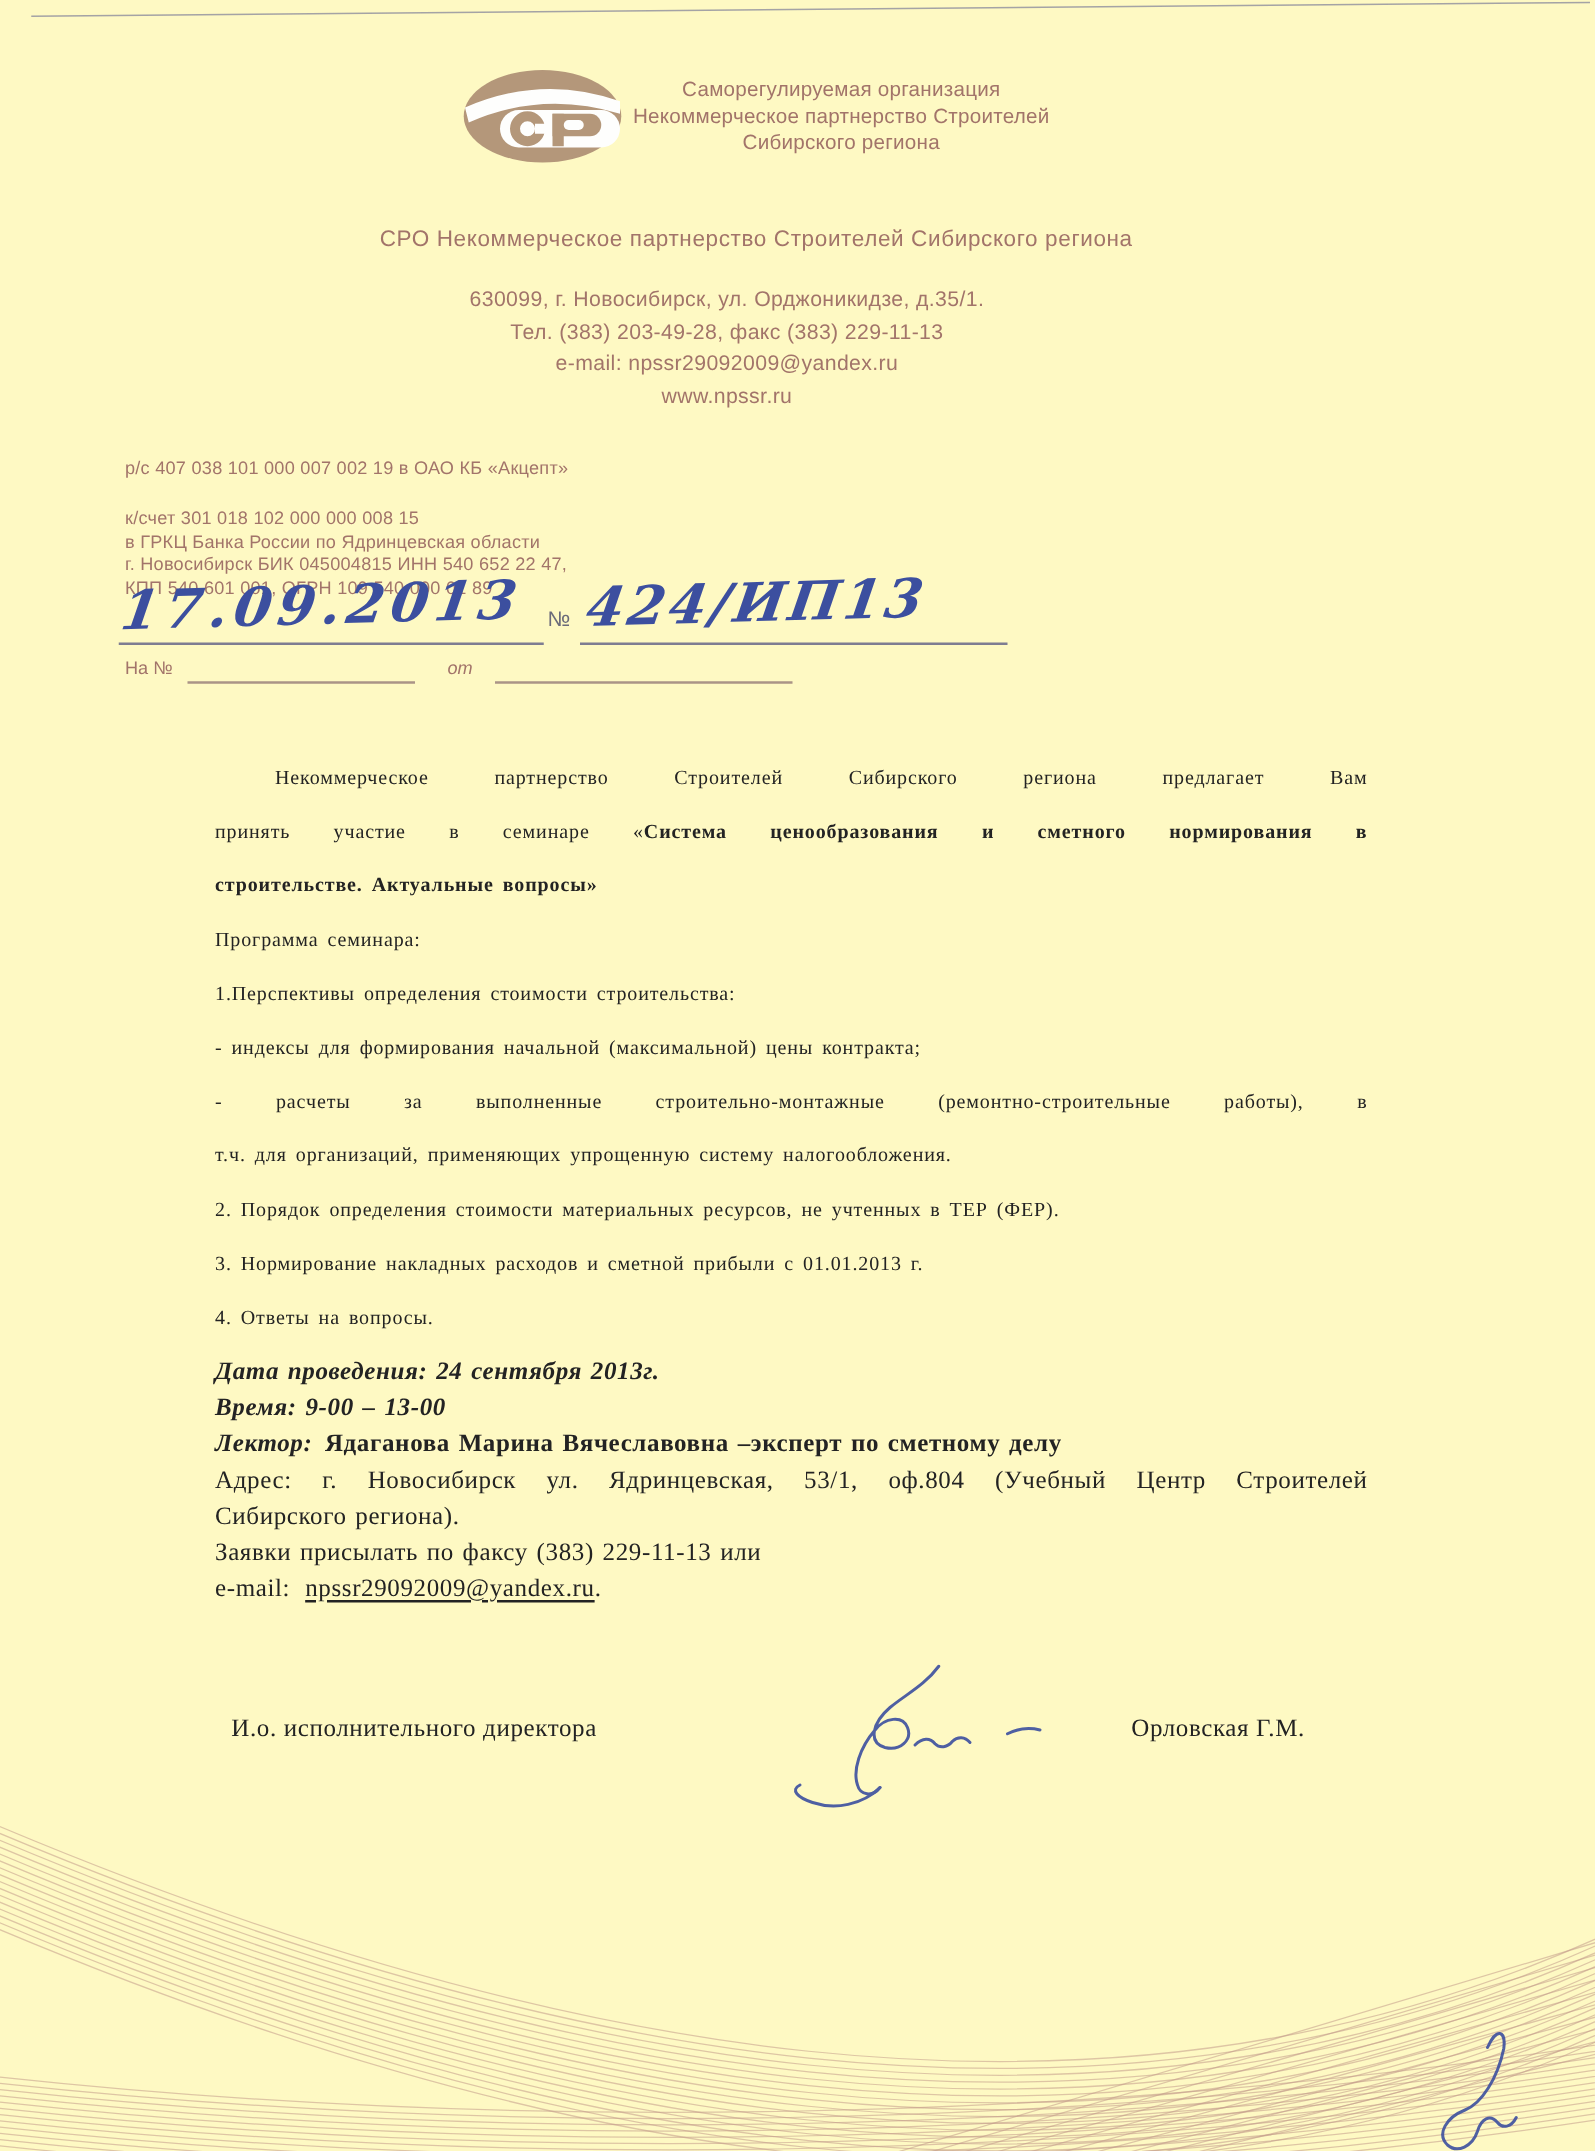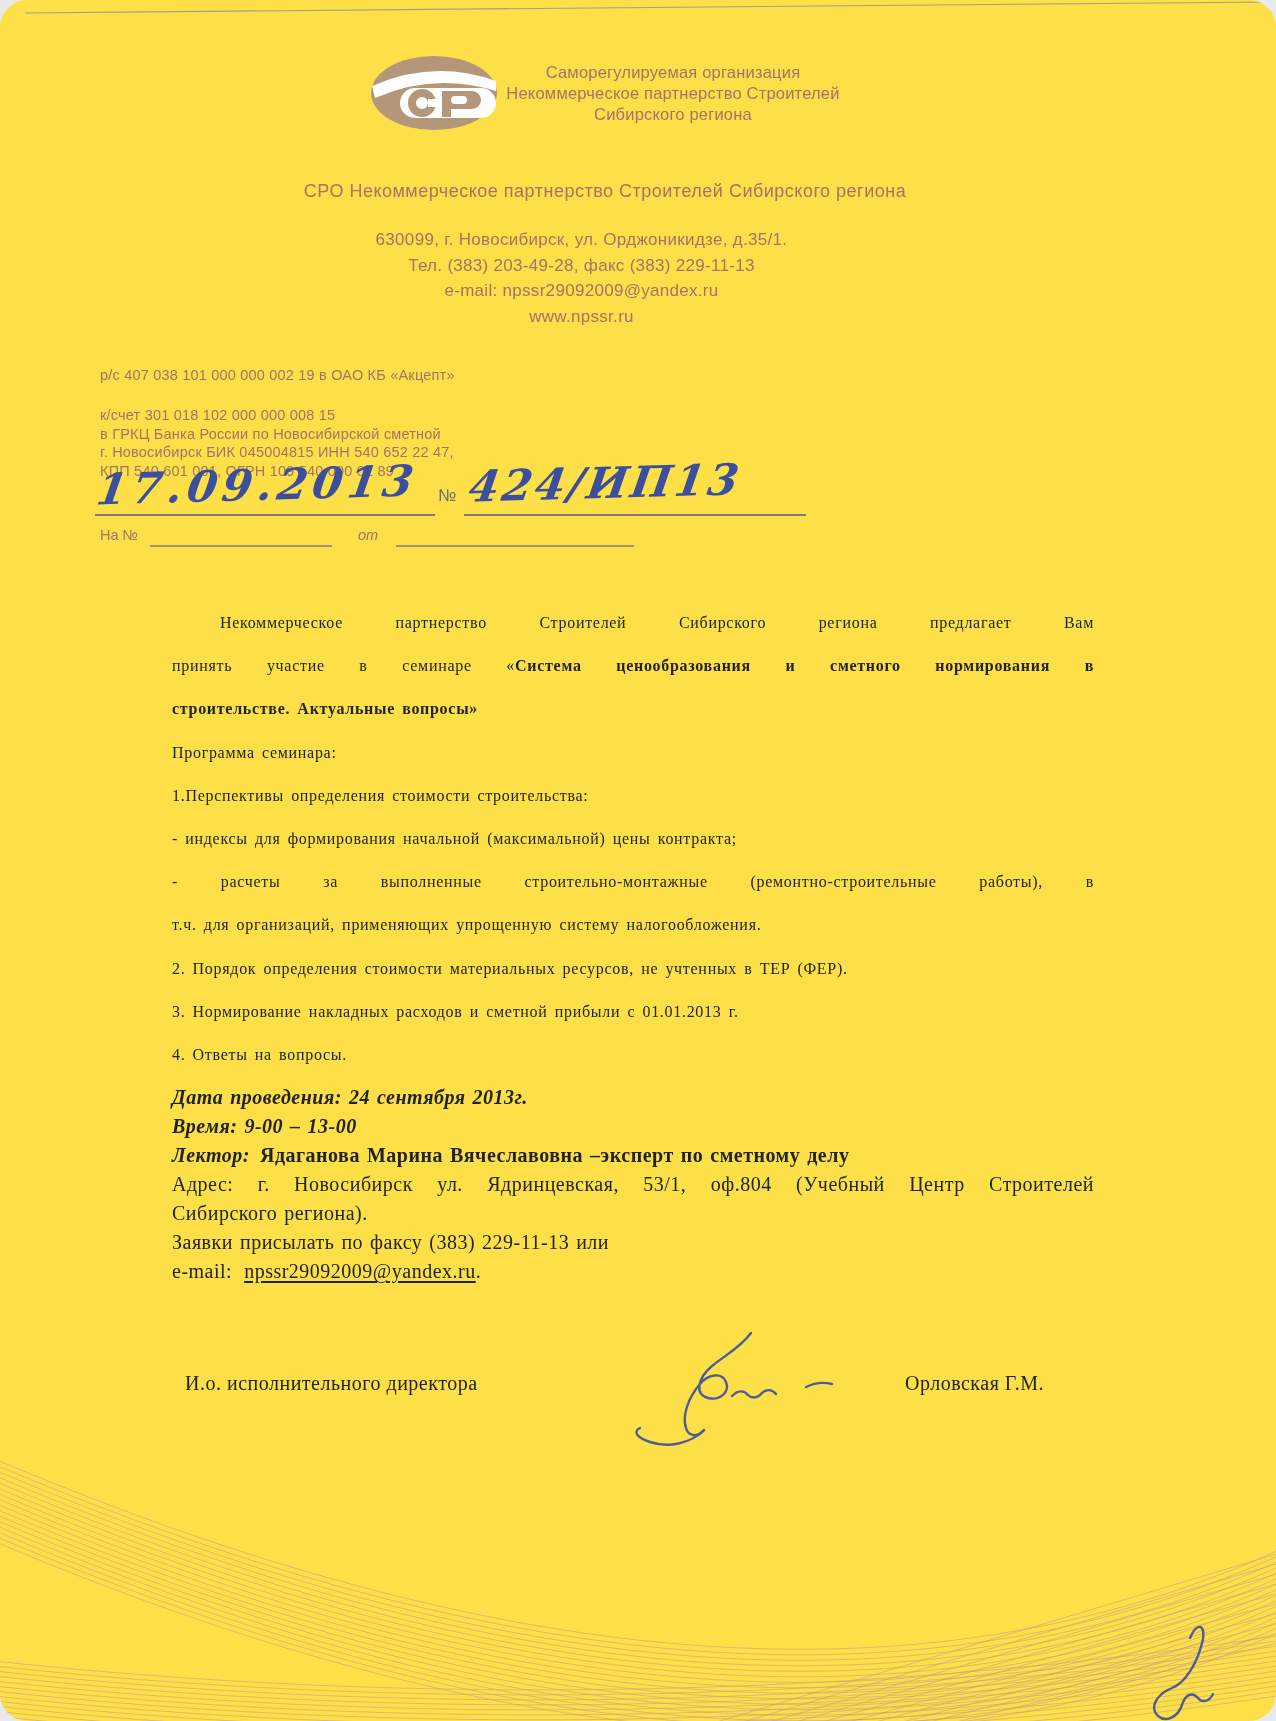--- a/index.html
+++ b/index.html
@@ -1,17 +1,17 @@
 <!DOCTYPE html>
 <html style="--brand-brown: #a2746a; --logo-brown: #b4977a; --ink-blue: #3c4f9f; --guilloche: #c29a8b; --line-gray: #8d8d9e; --text-black: #232323;"><head>
 <meta charset="utf-8">
 <style>
   html,body{margin:0;padding:0;background:#e9e9e9;}
-  .page{position:relative;width:1276px;height:1721px;margin:0 auto;background:#fde047;
-        overflow:hidden;font-family:"Liberation Serif",serif;color:var(--text-black,#222);border-radius:27px;}
+  .page{position:relative;width:1276px;height:1721px;margin:0 auto;background:#fef9c3;
+        overflow:hidden;font-family:"Liberation Serif",serif;color:var(--text-black,#222);}
   .overlay{position:absolute;left:0;top:0;width:1276px;height:1721px;pointer-events:none;}
   .ink{stroke:var(--ink-blue,#3c4f9f);fill:none;stroke-width:2.4;stroke-linecap:round;opacity:.9;}
   .scanline{stroke:var(--line-gray,#8d8d9e);stroke-width:1.2;fill:none;opacity:.8;}
 
   
   .hdr{font-family:"Liberation Sans",sans-serif;color:var(--brand-brown,#a2746a);}
   .logo{position:absolute;left:370px;top:54px;width:128px;height:78px;}
   .orgname{position:absolute;left:498px;top:62px;width:350px;text-align:center;
            font-size:16.5px;line-height:21px;letter-spacing:.2px;}
   .srotitle{position:absolute;left:0;top:181px;width:1210px;text-align:center;
@@ -137,24 +137,24 @@
 
   <div class="srotitle hdr">СРО Некоммерческое партнерство Строителей Сибирского региона</div>
 
   <div class="contact hdr">
     <div>630099, г. Новосибирск, ул. Орджоникидзе, д.35/1.</div>
     <div>Тел.  (383) 203-49-28, факс (383) 229-11-13</div>
     <div>e-mail: npssr29092009@yandex.ru</div>
     <div>www.npssr.ru</div>
   </div>
 
-  <div class="req1 hdr">р/с 407 038 101 000 000 002 19 в ОАО КБ «Акцепт»</div>
+  <div class="req1 hdr">р/с 407 038 101 000 007 002 19 в ОАО КБ «Акцепт»</div>
   <div class="reqblock hdr">
     <div>к/счет 301 018 102 000 000 008 15</div>
-    <div>в ГРКЦ Банка России по Новосибирской сметной</div>
+    <div>в ГРКЦ Банка России по Ядринцевская области</div>
     <div>г. Новосибирск БИК 045004815 ИНН 540 652 22 47,</div>
     <div>КПП 540 601 001, ОГРН 109 540 000 01 89</div>
   </div>
 
   <div class="hand hand-date">17.09.2013</div>
   <div class="nosign">№</div>
   <div class="hand hand-num">424/ИП13</div>
   <div class="uline u-date"></div>
   <div class="uline u-num"></div>
 

